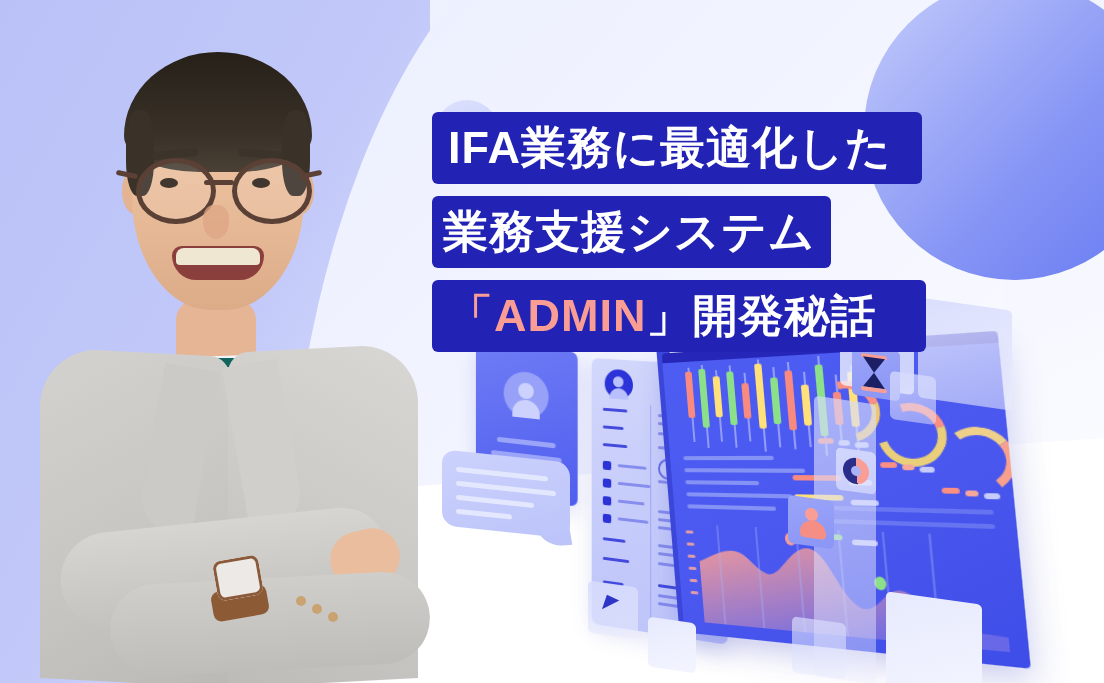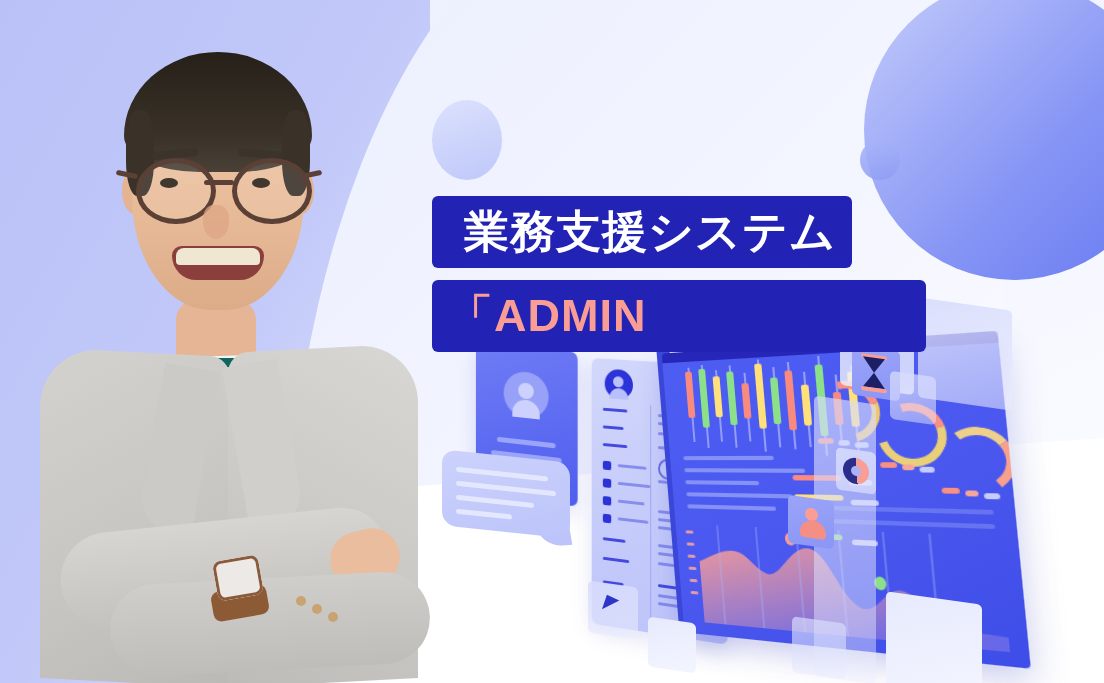--- a/index.html
+++ b/index.html
@@ -83,21 +83,21 @@
   .p-band{position:absolute;left:212px;top:588px;width:56px;height:30px;background:#8d5a36;border-radius:8px;
     transform:rotate(-10deg);}
   .p-btn{position:absolute;width:10px;height:10px;border-radius:50%;background:#c9a472;}
 
   
   .eyebrow{position:absolute;left:430px;top:60px;font-size:34px;font-weight:bold;letter-spacing:.5px;
     color:#2b2ccc;font-family:"Liberation Sans",sans-serif;}
   .title-box{position:absolute;background:#2222b5;border-radius:6px;color:#ffffff;
     display:flex;align-items:center;font-weight:bold;letter-spacing:1px;}
   .title-box.l1{left:432px;top:112px;width:474px;height:72px;font-size:45px;padding-left:16px;}
-  .title-box.l2{left:432px;top:196px;width:388px;height:72px;font-size:45px;padding-left:32px;}
+  .title-box.l2{left:432px;top:196px;width:388px;height:72px;font-size:45px;padding-left:11px;}
   .title-box.l3{left:432px;top:280px;width:478px;height:72px;font-size:45px;padding-left:16px;}
   .accent{color:#fa9d95;}
 
   
   .dash{position:absolute;left:440px;top:330px;width:540px;height:353px;}
 
   
   .screen{position:absolute;left:233px;top:22px;width:300px;height:280px;
     background:linear-gradient(150deg,#4d5df2 0%,#4a58ef 55%,#3f4de8 100%);
     transform:perspective(620px) rotateY(-21deg) rotateZ(-5deg) skewY(6deg);
@@ -391,23 +391,27 @@
     <div class="tile pale" style="left:446px;top:268px;width:96px;height:98px;transform:skewY(8deg);"></div>
     <div class="tile glass" style="left:352px;top:290px;width:54px;height:56px;transform:skewY(8deg);opacity:.8;"></div>
 
     <div class="tile glass" style="left:148px;top:254px;width:50px;height:52px;transform:skewY(8deg);">
       <div class="cursor" style="left:16px;top:14px;"></div>
     </div>
     <div class="tile pale" style="left:208px;top:290px;width:48px;height:50px;transform:skewY(8deg);"></div>
   </div>
 
 
+  <div class="title-box l1">
+    <span>IFA業務に最適化した</span>
+  </div>
 
   <div class="title-box l2">
     <span>業務支援システム</span>
   </div>
 
   <div class="title-box l3">
     <span class="accent">「</span>
       <span class="accent">ADMIN</span>
+      <span>」開発秘話</span>
   </div>
 
 </div>
 
 </body></html>

